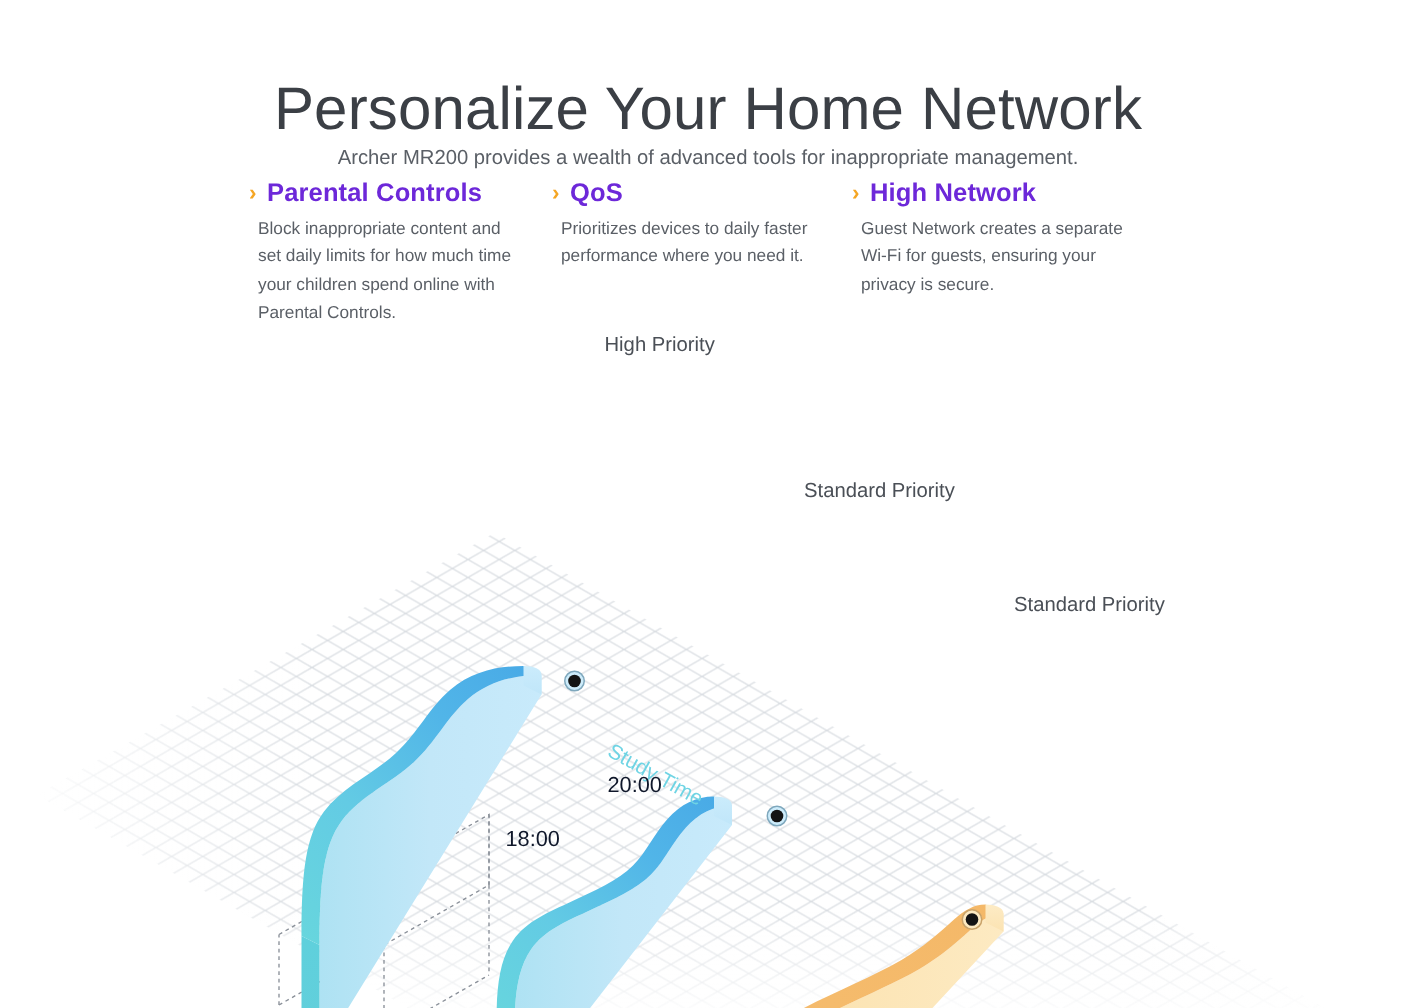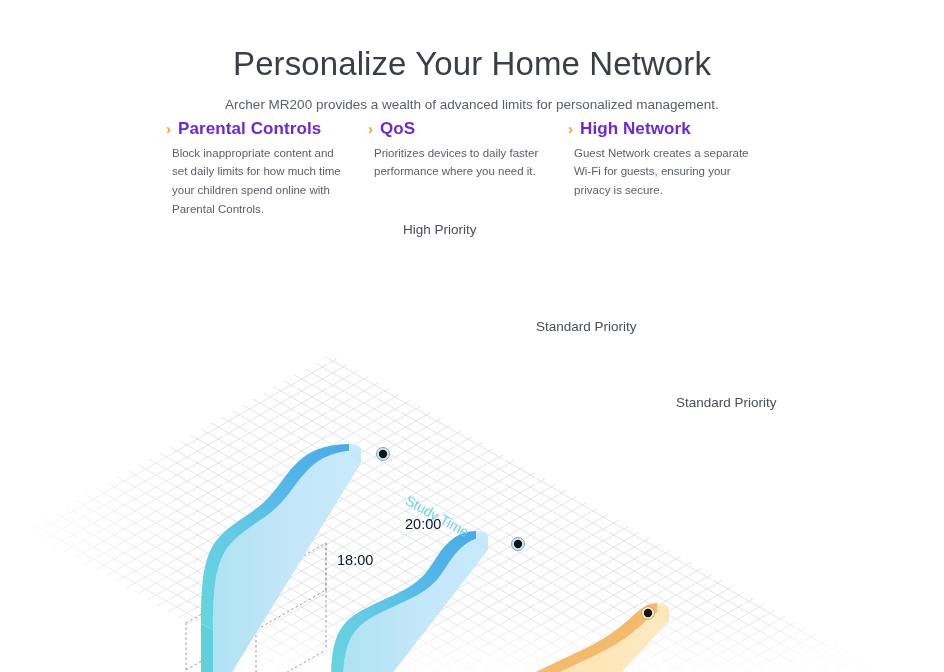--- a/index.html
+++ b/index.html
@@ -14,21 +14,21 @@
     position: relative;
     width: 944px; height: 672px;
     background: #ffffff;
   }
 
   
   .page-title {
     position: absolute;
     top: 22px; left: 0; width: 944px;
     text-align: center;
-    font-size: 33px;
+    font-size: 40px;
     font-weight: 400;
     color: #3b3f45;
     letter-spacing: 0.1px;
     line-height: 1.2;
   }
   .page-subtitle {
     position: absolute;
     top: 82px; left: 0; width: 944px;
     text-align: center;
     font-size: 13.5px;
@@ -96,21 +96,21 @@
   .lbl-time { color: #0f172a; font-size: 14.5px; }
   .lbl-study { color: #6fd4e4; font-size: 14px; }
 </style>
 </head>
 <body>
 
 <div id="page">
 
   <h1 class="page-title">Personalize Your Home Network</h1>
 
-  <p class="page-subtitle">Archer MR200 provides a wealth of advanced limits for personalized management.</p>
+  <p class="page-subtitle">Archer MR200 provides a wealth of advanced tools for inappropriate management.</p>
 
   <div class="features">
 
     <div class="feature" id="feature-0">
       <div class="feature-head">
         <span class="chev">›</span>
         <span class="feature-title">Parental Controls</span>
       </div>
       <div class="feature-body">Block inappropriate content and set daily limits for how much time your children spend online with Parental Controls.</div>
     </div>

